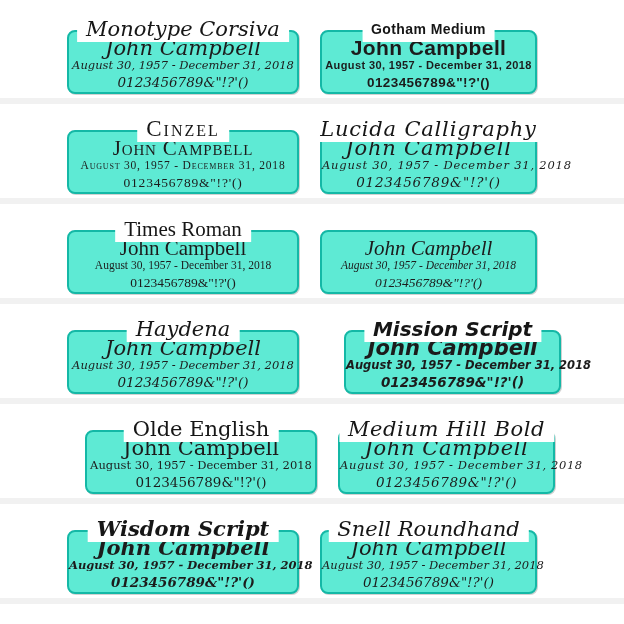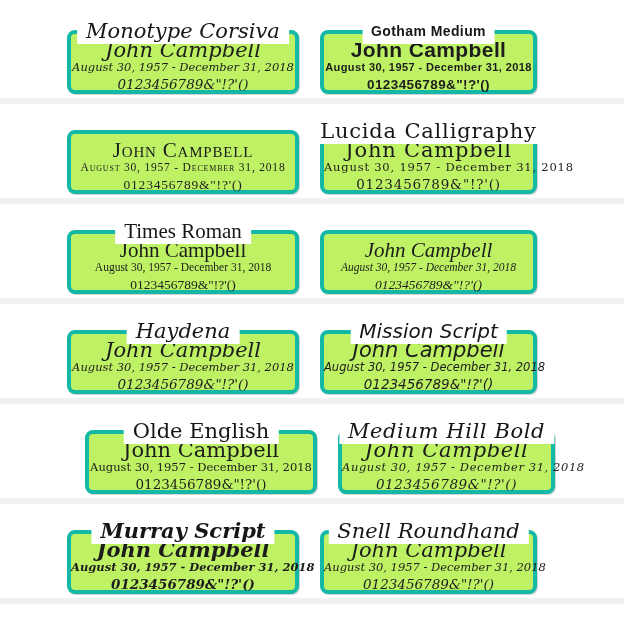--- a/index.html
+++ b/index.html
@@ -25,23 +25,23 @@
     position: absolute;
     left: 0; right: 0;
     bottom: 6px;
     height: 6px;
     background: #f1f1f1;
   }
   .card {
     position: relative;
     box-sizing: border-box;
     height: 64px;
-    border: 4px solid #14b8a6;
+    border: 2px solid #14b8a6;
     border-radius: 8px;
-    background: #bef264;
+    background: #5eead4;
     box-shadow: 1px 1px 0 rgba(0,0,0,0.18);
     text-align: center;
     padding-top: 6px;
   }
   .card.w-left  { width: 232px; }
   .card.w-right { width: 217px; }
   .legend {
     position: absolute;
     top: -16px;
     left: 50%;
@@ -58,25 +58,25 @@
   .line.dates { font-size: 11.5px; line-height: 15px; }
   .line.chars { font-size: 13.5px; line-height: 17px; margin-top: 1px; }
 
   
   .f-corsiva { font-family: "DejaVu Serif", serif; font-style: italic; }
   .f-gotham  { font-family: "Liberation Sans", sans-serif; font-weight: 700; letter-spacing: 0.4px; }
   .f-gotham .legend { font-size: 14px; }
   .f-gotham .line.dates { font-size: 11px; }
   .f-cinzel  { font-family: "Liberation Serif", serif; font-variant: small-caps; letter-spacing: 0.8px; }
   .f-cinzel .legend { font-size: 23px; letter-spacing: 2px; }
-  .f-lucida  { font-family: "DejaVu Serif", serif; letter-spacing: 0.8px; text-align: center; }
+  .f-lucida  { font-family: "DejaVu Serif", serif; font-style: italic; letter-spacing: 0.8px; text-align: center; }
   .f-times   { font-family: "Liberation Serif", serif; }
   .f-timesi  { font-family: "Liberation Serif", serif; font-style: italic; }
   .f-haydena { font-family: cursive, "DejaVu Serif", serif; font-style: italic; }
-  .f-mission { font-family: "DejaVu Sans", sans-serif; font-style: italic; font-weight: 400; }
+  .f-mission { font-family: "DejaVu Sans", sans-serif; font-style: italic; font-weight: 700; margin-left: 24px; }
   .f-mission .legend { font-size: 20px; }
   .f-olde    { font-family: "DejaVu Serif", serif; font-weight: 400; margin-left: 18px; }
   .f-murray  { font-family: "DejaVu Serif", serif; font-style: italic; letter-spacing: 0.6px; }
   .f-wisdom  { font-family: "DejaVu Serif", serif; font-style: italic; font-weight: 700; }
   .f-snell   { font-family: "DejaVu Serif", serif; font-style: italic; }
 </style>
 </head>
 <body>
 
 <div class="page">
@@ -91,20 +91,21 @@
     <div class="card w-right f-gotham">
       <span class="legend">Gotham Medium</span>
       <div class="line name">John Campbell</div>
       <div class="line dates">August 30, 1957 - December 31, 2018</div>
       <div class="line chars">0123456789&amp;"!?'()</div>
     </div>
   </div>
 
   <div class="row">
     <div class="card w-left f-cinzel">
+      <span class="legend">Cinzel</span>
       <div class="line name">John Campbell</div>
       <div class="line dates">August 30, 1957 - December 31, 2018</div>
       <div class="line chars">0123456789&amp;"!?'()</div>
     </div>
     <div class="card w-right f-lucida">
       <span class="legend">Lucida Calligraphy</span>
       <div class="line name">John Campbell</div>
       <div class="line dates">August 30, 1957 - December 31, 2018</div>
       <div class="line chars">0123456789&amp;"!?'()</div>
     </div>
@@ -149,21 +150,21 @@
     <div class="card w-right f-murray">
       <span class="legend">Medium Hill Bold</span>
       <div class="line name">John Campbell</div>
       <div class="line dates">August 30, 1957 - December 31, 2018</div>
       <div class="line chars">0123456789&amp;"!?'()</div>
     </div>
   </div>
 
   <div class="row">
     <div class="card w-left f-wisdom">
-      <span class="legend">Murray Script</span>
+      <span class="legend">Wisdom Script</span>
       <div class="line name">John Campbell</div>
       <div class="line dates">August 30, 1957 - December 31, 2018</div>
       <div class="line chars">0123456789&amp;"!?'()</div>
     </div>
     <div class="card w-right f-snell">
       <span class="legend">Snell Roundhand</span>
       <div class="line name">John Campbell</div>
       <div class="line dates">August 30, 1957 - December 31, 2018</div>
       <div class="line chars">0123456789&amp;"!?'()</div>
     </div>

